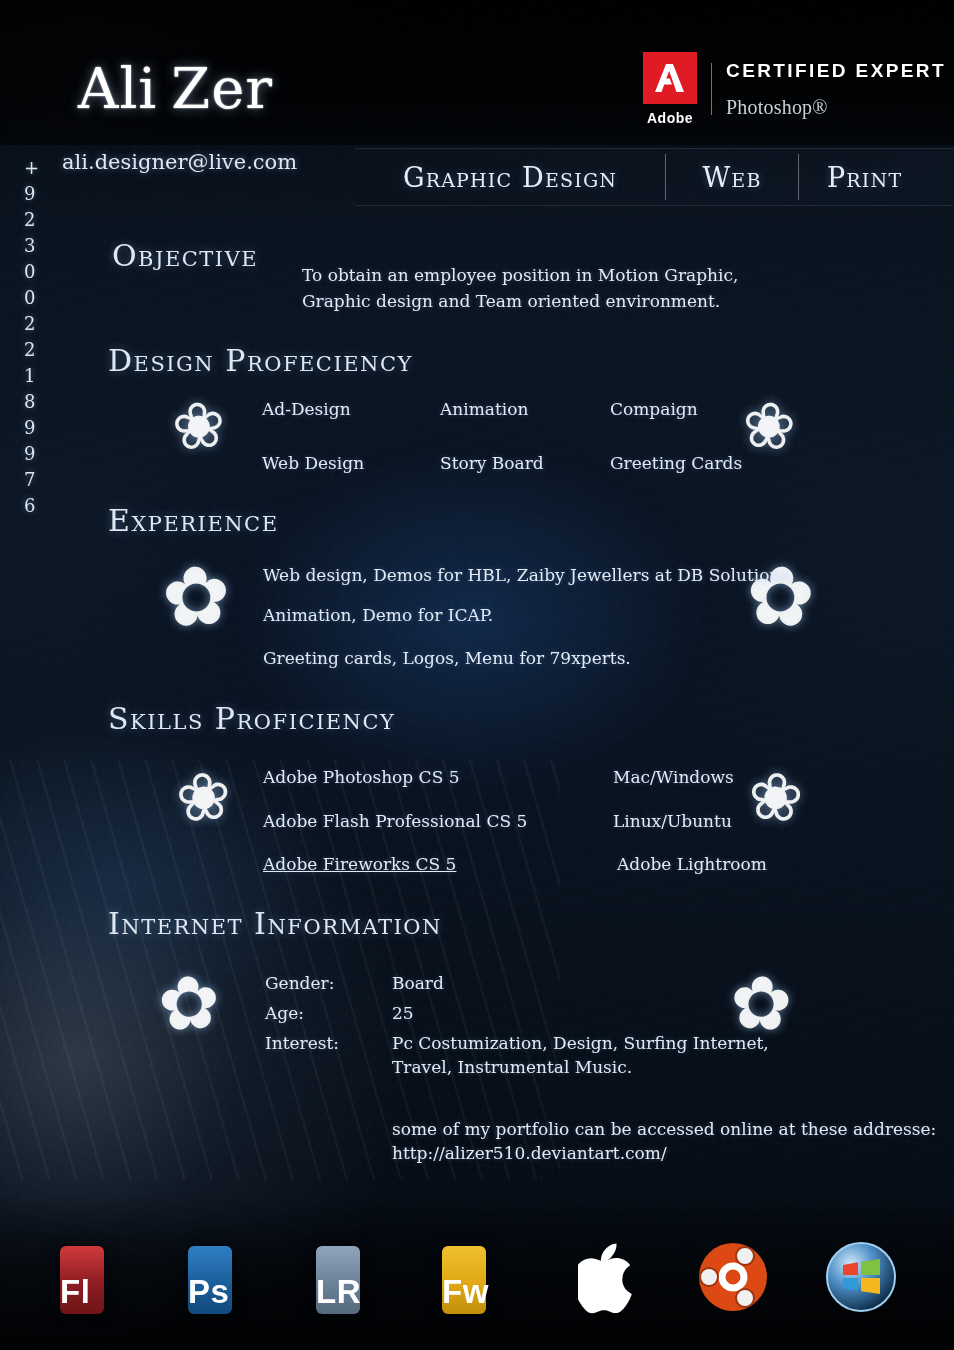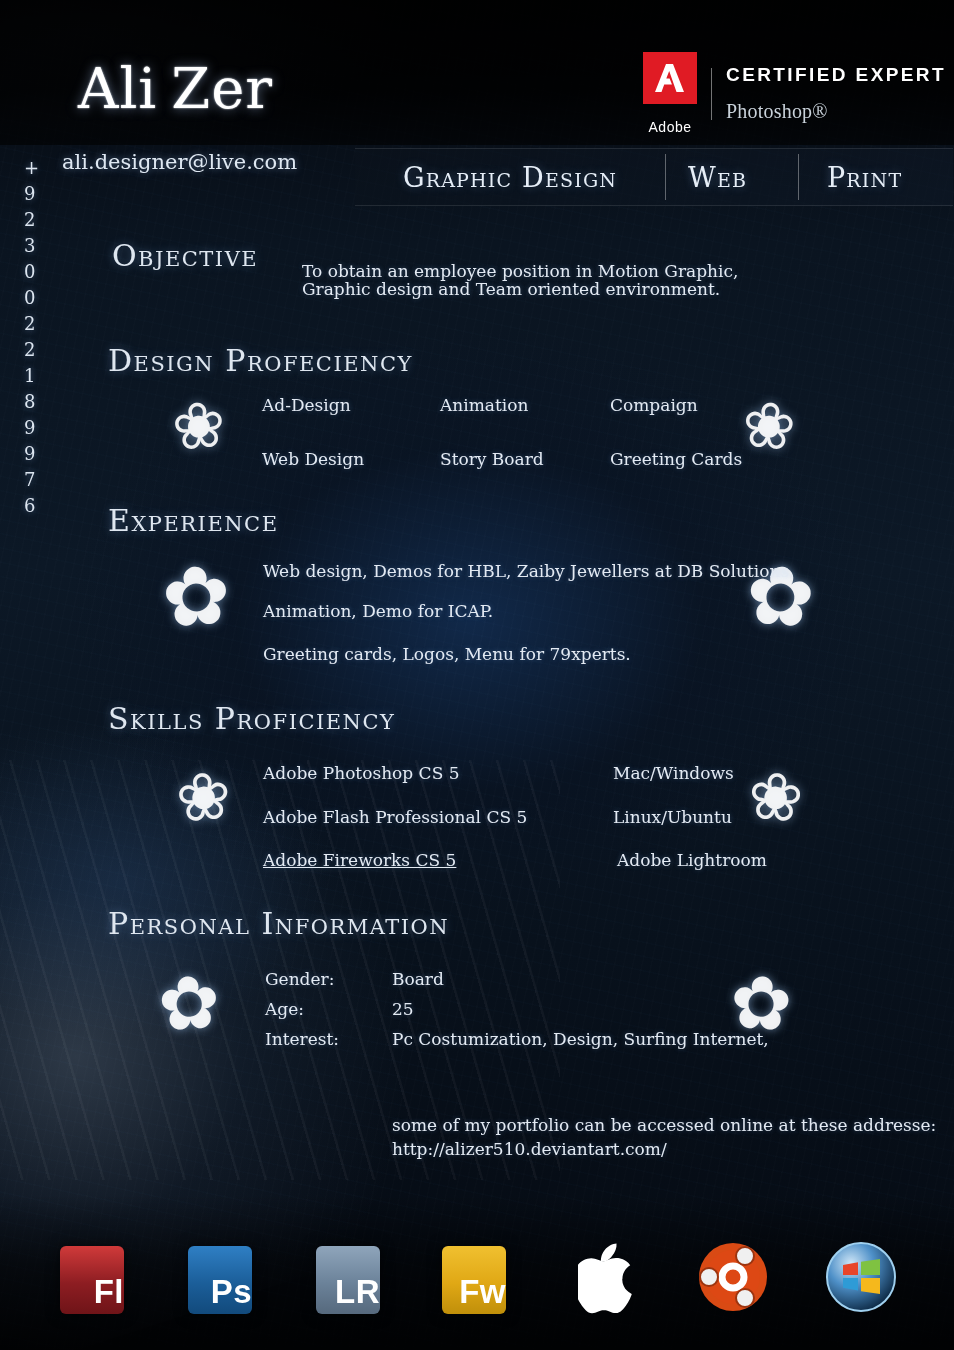--- a/index.html
+++ b/index.html
@@ -71,21 +71,21 @@
   }
   .adobe-logo { display: flex; flex-direction: column; align-items: center; }
   .adobe-mark {
     width: 54px; height: 52px;
     background: #e01b24;
     display: flex; align-items: center; justify-content: center;
   }
   .adobe-mark svg { display:block; }
   .adobe-word {
     font-family: "Liberation Sans", sans-serif;
-    font-size: 14px; color: #ffffff; letter-spacing: .5px; margin-top: 15px; font-weight: 400;
+    font-size: 14px; color: #ffffff; letter-spacing: .5px; margin-top: 6px; font-weight: 700;
   }
   .adobe-sep { width: 1px; height: 52px; background: rgba(255,255,255,0.45); }
   .certified {
     font-family: "Liberation Sans", sans-serif;
   }
   .certified .c1 {
     font-size: 19px; letter-spacing: 2.4px; color: #ffffff; font-weight: 700;
   }
   .certified .c2 {
     font-size: 20px; color: #c9d2da; margin-top: 14px; letter-spacing: .2px; font-family: Liberation Serif, serif;
@@ -109,21 +109,21 @@
     font-family: "DejaVu Serif", serif;
     font-variant: small-caps;
     font-size: 27px;
     letter-spacing: 1.2px;
     padding: 0 22px;
     text-shadow: 0 0 8px rgba(140,190,255,0.35);
     white-space: nowrap;
   }
   .nav .item.gd { flex: 0 0 310px; text-align: center; }
   .nav .divider { width: 1px; height: 46px; background: rgba(255,255,255,0.35); }
-  .nav .item.web { flex: 0 0 132px; }
+  .nav .item.web { flex: 0 0 132px; text-align: center; }
   .nav .item.print { flex: 0 0 auto; text-align: center; padding-left: 28px; }
 
   
   .phone {
     position: absolute; left: 24px; top: 155px;
     font-family: "DejaVu Serif", serif;
     font-size: 18px; line-height: 26px;
     color: #dde6f0;
     text-shadow: 0 0 6px rgba(150,195,255,0.45);
   }
@@ -137,21 +137,21 @@
     font-size: 30px;
     letter-spacing: 1.5px;
     color: #dfe7f0;
     text-shadow: 0 0 10px rgba(140,190,255,0.4);
     white-space: nowrap;
   }
   .body-txt {
     position: absolute;
     font-family: "DejaVu Serif", serif;
     font-size: 17px;
-    line-height: 18px;
+    line-height: 26px;
     color: #e3eaf3;
     text-shadow: 0 0 5px rgba(120,170,230,0.35);
     white-space: nowrap;
   }
   .body-txt.wrap { white-space: normal; }
 
   .orn {
     position: absolute;
     color: rgba(255,255,255,0.92);
     font-family: "DejaVu Serif", serif;
@@ -160,22 +160,22 @@
     line-height: 1;
   }
 
   
   .footer {
     position: absolute; left: 0; top: 1232px; width: 954px; height: 96px;
     display: flex; align-items: center;
   }
   .tile {
     position: absolute;
-    width: 64px; height: 68px; border-radius: 6px;
-    display: flex; align-items: flex-end; justify-content: flex-end;
+    width: 44px; height: 68px; border-radius: 6px;
+    display: flex; align-items: flex-end; justify-content: flex-start;
     font-family: "Liberation Sans", sans-serif;
     font-weight: 700; font-size: 33px; color: #fff;
     padding-bottom: 6px;
     box-shadow: 0 0 14px rgba(0,0,0,0.6);
   }
   .tile .lbl { line-height: 1; letter-spacing: .5px; }
   .tile.fl { left: 60px;  background: linear-gradient(180deg,#d03a3a 0%, #8d1d22 55%, #6f1418 100%); }
   .tile.ps { left: 188px; background: linear-gradient(180deg,#2f7fc4 0%, #1b5e99 55%, #124a7c 100%); }
   .tile.lr { left: 316px; background: linear-gradient(180deg,#8fa5bb 0%, #6b8299 55%, #56697d 100%); }
   .tile.fw { left: 442px; background: linear-gradient(180deg,#f0c030 0%, #e0a815 55%, #c08f0a 100%); }
@@ -275,33 +275,34 @@
   <div class="orn" style="left:748px; top:765px; font-size:66px; transform:rotate(5deg) scaleX(-1);">❀</div>
 
   <div class="body-txt" style="left:263px; top:764px;">Adobe Photoshop CS 5</div>
   <div class="body-txt" style="left:263px; top:808px;">Adobe Flash Professional CS 5</div>
   <div class="body-txt" style="left:263px; top:851px;text-decoration:underline;">Adobe Fireworks CS 5</div>
 
   <div class="body-txt" style="left:613px; top:764px;">Mac/Windows</div>
   <div class="body-txt" style="left:613px; top:808px;">Linux/Ubuntu</div>
   <div class="body-txt" style="left:617px; top:851px;">Adobe Lightroom</div>
 
-  <div class="sec-title" style="left:108px; top:906px;">Personal Information</div>
+  <div class="sec-title" style="left:108px; top:906px;">Internet Information</div>
 
   <div class="orn" style="left:158px; top:966px; font-size:74px; transform:rotate(-4deg);">✿</div>
   <div class="orn" style="left:730px; top:966px; font-size:74px; transform:rotate(4deg) scaleX(-1);">✿</div>
 
   <div class="body-txt" style="left:265px; top:970px;">Gender:</div>
   <div class="body-txt" style="left:392px; top:970px;">Board</div>
 
   <div class="body-txt" style="left:265px; top:1000px;">Age:</div>
   <div class="body-txt" style="left:392px; top:1000px;">25</div>
 
   <div class="body-txt" style="left:265px; top:1030px;">Interest:</div>
   <div class="body-txt" style="left:392px; top:1030px;">Pc Costumization, Design, Surfing Internet,</div>
+  <div class="body-txt" style="left:392px; top:1054px;">Travel, Instrumental Music.</div>
 
   <div class="body-txt" style="left:392px; top:1116px;">some of my portfolio can be accessed online at these addresse:</div>
   <div class="body-txt" style="left:392px; top:1140px;">http://alizer510.deviantart.com/</div>
 
   <div class="tex bottomdark"></div>
 
   <div class="footer">
     <div class="tile fl">
       <span class="lbl">Fl</span>
     </div>

